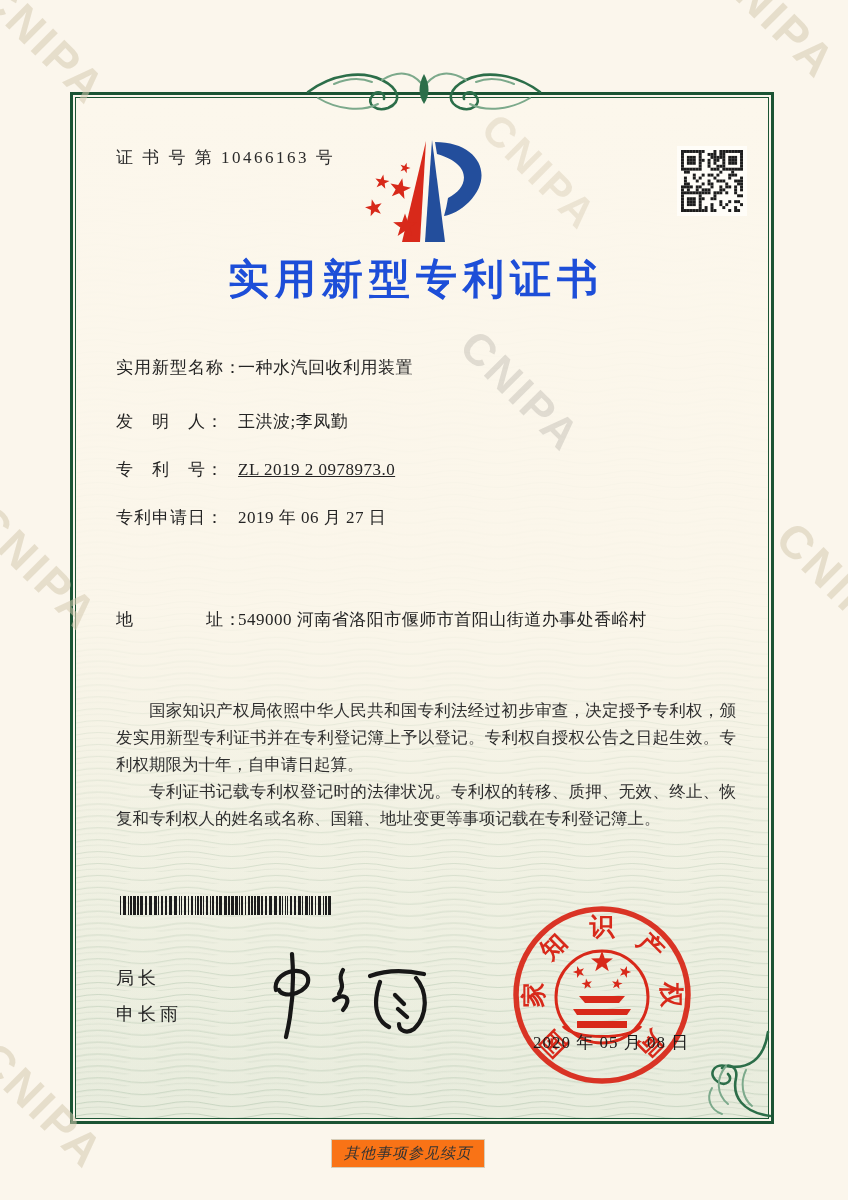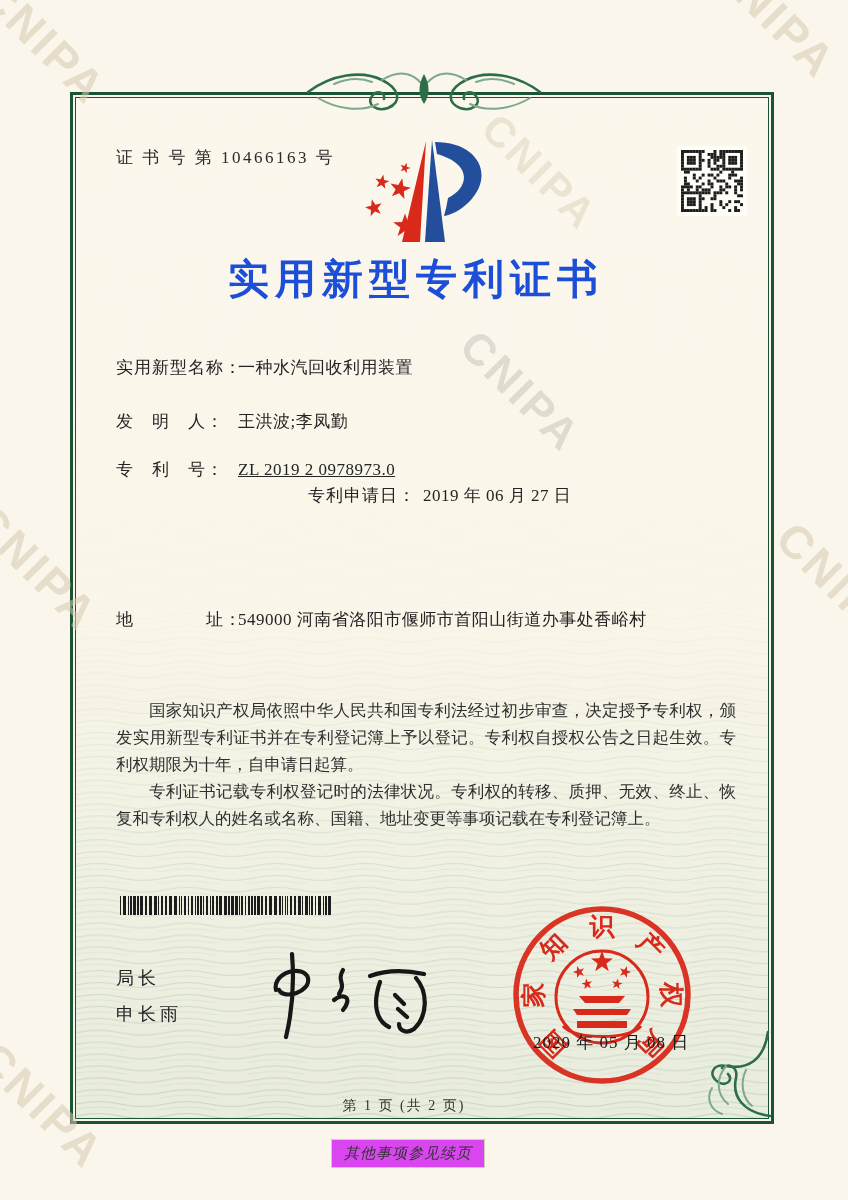--- a/index.html
+++ b/index.html
@@ -53,21 +53,21 @@
   .sig-title{left:116px; top:966px; font-size:18px; letter-spacing:4px; color:#232323;}
   .sig-name{left:116px; top:1002px; font-size:18px; letter-spacing:4px; color:#232323;}
   .sig-hand{left:246px; top:940px;}
   .sig-hand path{fill:none; stroke:#171717; stroke-width:4.2; stroke-linecap:round; stroke-linejoin:round;}
   .seal{left:507px; top:900px; z-index:3;}
   .seal-char{font-size:25px; font-weight:bold; fill:#d8291a; font-family:"Liberation Serif","DejaVu Serif",serif;}
   .seal-date{left:533px; top:1031px; font-size:17px; letter-spacing:1px; color:#1b1b1b; z-index:4;}
   .footer{left:0; right:40px; top:1097px; text-align:center; font-size:14px; letter-spacing:2px; color:#333;}
   .note{
     left:331px; top:1139px; width:152px; padding:4px 0; text-align:center;
-    border:1px solid #d6cdb8; background:#d946ef; font-size:15px; font-style:italic; color:#333; letter-spacing:1px;
+    border:1px solid #d6cdb8; background:#f97316; font-size:15px; font-style:italic; color:#333; letter-spacing:1px;
   }
   .emb{fill:#d8291a;}
   .emb-l{fill:none; stroke:#d8291a;}
 </style>
 </head>
 <body>
 
 <div class="page">
 
   <span class="wm" style="left:-34px; top:14px;">CNIPA</span>
@@ -357,21 +357,21 @@
 
   <div class="layer row" style="top:356px;">
     <span class="lbl">实用新型名称：</span><span class="val">一种水汽回收利用装置</span>
   </div>
   <div class="layer row" style="top:410px;">
     <span class="lbl">发　明　人：</span><span class="val">王洪波;李凤勤</span>
   </div>
   <div class="layer row" style="top:458px;text-decoration:underline;">
     <span class="lbl">专　利　号：</span><span class="val">ZL 2019 2 0978973.0</span>
   </div>
-  <div class="layer row" style="top:484px;text-align:center;">
+  <div class="layer row" style="top:506px;">
     <span class="lbl">专利申请日：</span><span class="val">2019 年 06 月 27 日</span>
   </div>
   <div class="layer row" style="top:608px;">
     <span class="lbl">地　　　　址：</span><span class="val">549000 河南省洛阳市偃师市首阳山街道办事处香峪村</span>
   </div>
 
   <div class="layer body-text">
     <p>国家知识产权局依照中华人民共和国专利法经过初步审查，决定授予专利权，颁发实用新型专利证书并在专利登记簿上予以登记。专利权自授权公告之日起生效。专利权期限为十年，自申请日起算。</p>
     <p>专利证书记载专利权登记时的法律状况。专利权的转移、质押、无效、终止、恢复和专利权人的姓名或名称、国籍、地址变更等事项记载在专利登记簿上。</p>
   </div>
@@ -474,17 +474,16 @@
       <use href="#st" class="emb" transform="translate(80,84) scale(0.56) rotate(-10)"></use>
       <use href="#st" class="emb" transform="translate(110,84) scale(0.56) rotate(10)"></use>
       <path class="emb" d="M72,96 L118,96 L112,103 L78,103 Z"></path>
       <path class="emb" d="M66,109 L124,109 L120,115 L70,115 Z"></path>
       <path class="emb" d="M70,121 L120,121 L120,128 L70,128 Z"></path>
       <path class="emb-l" d="M56,126 C66,140 124,140 134,126" stroke-width="3"></path>
     </g>
   </svg>
   <div class="layer seal-date">2020 年 05 月 08 日</div>
 
-  <div class="layer footer">第 1 页 (共 2 页)</div>
 
   <div class="layer note">其他事项参见续页</div>
 
 </div>
 
 </body></html>

